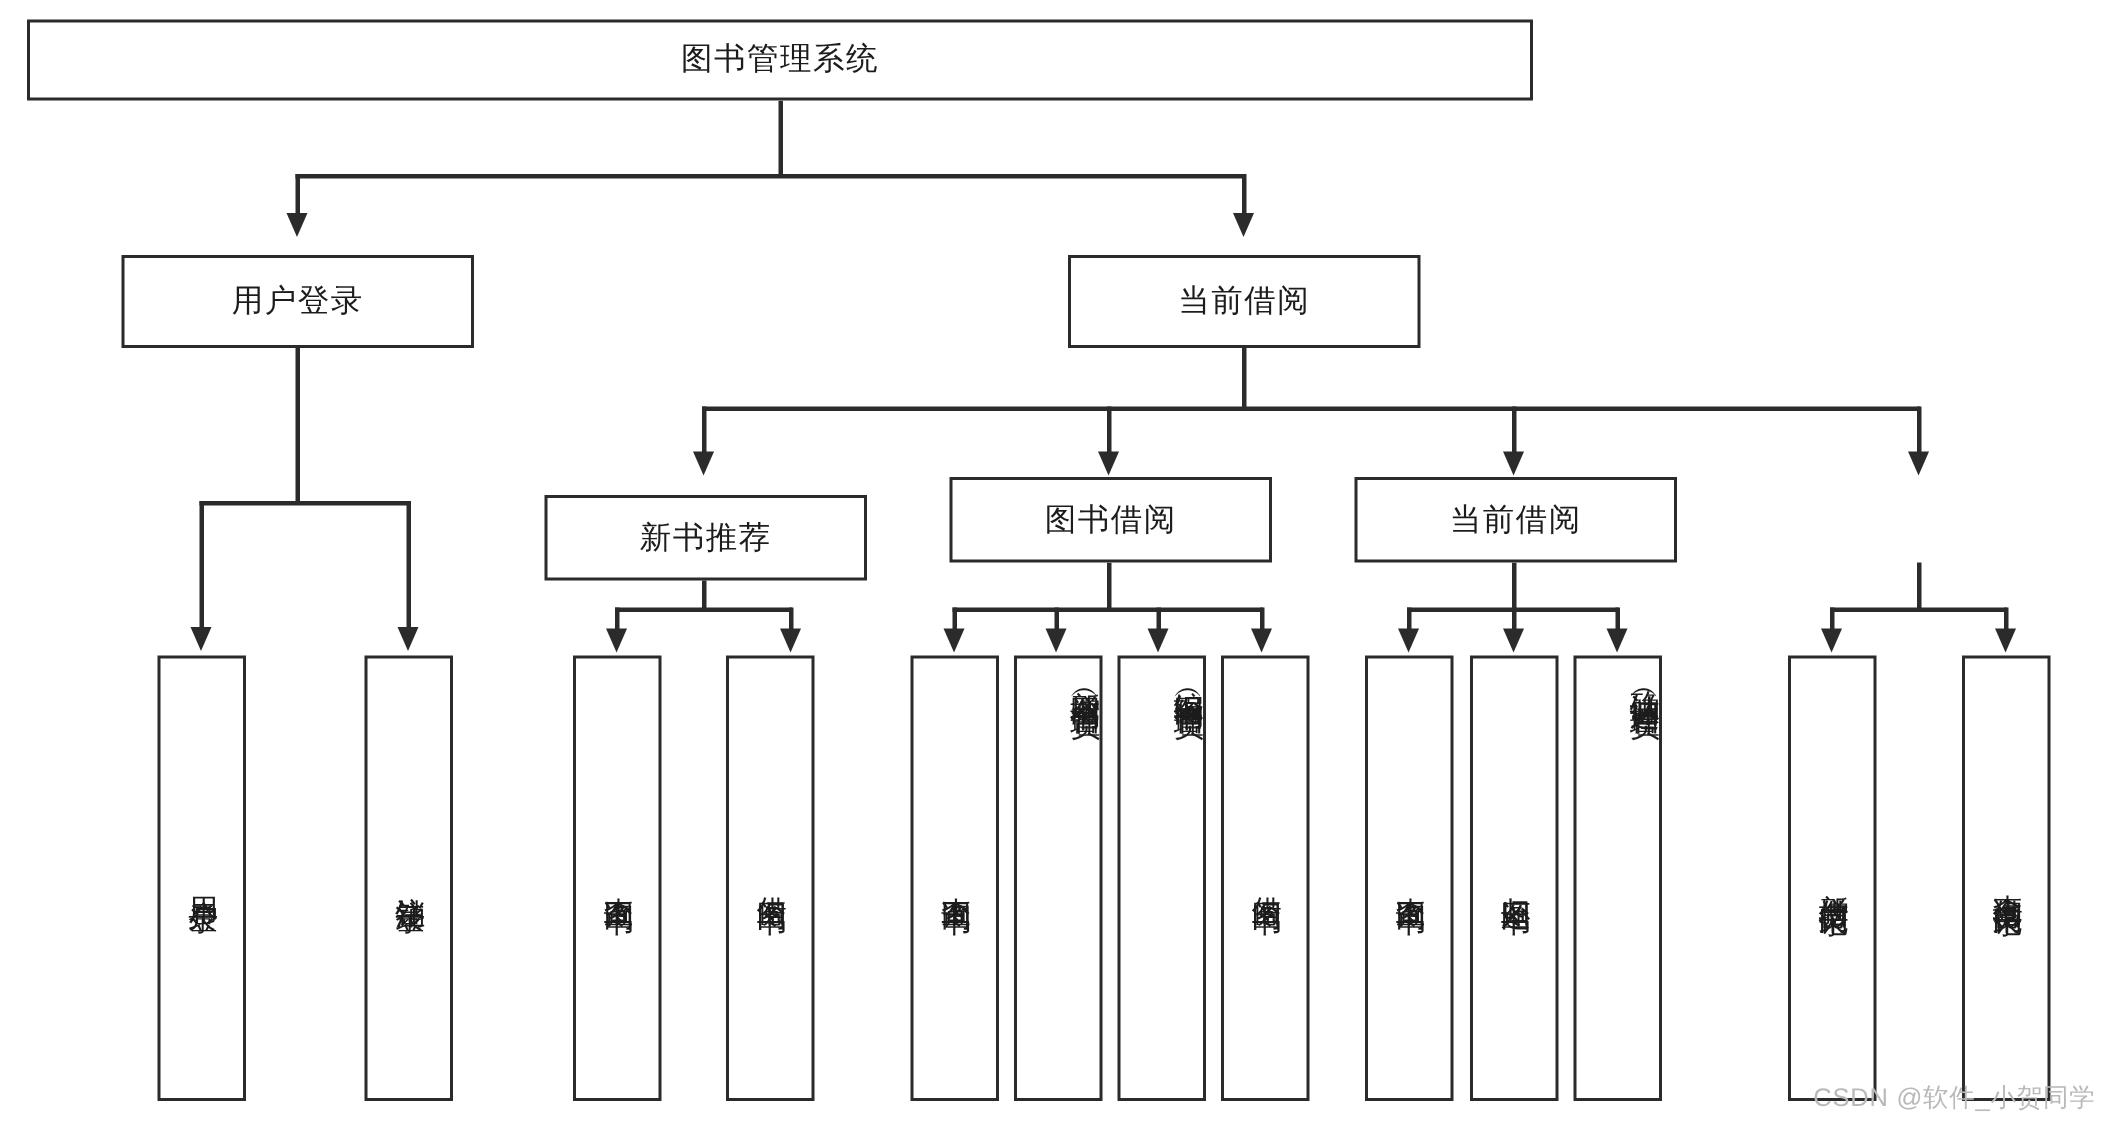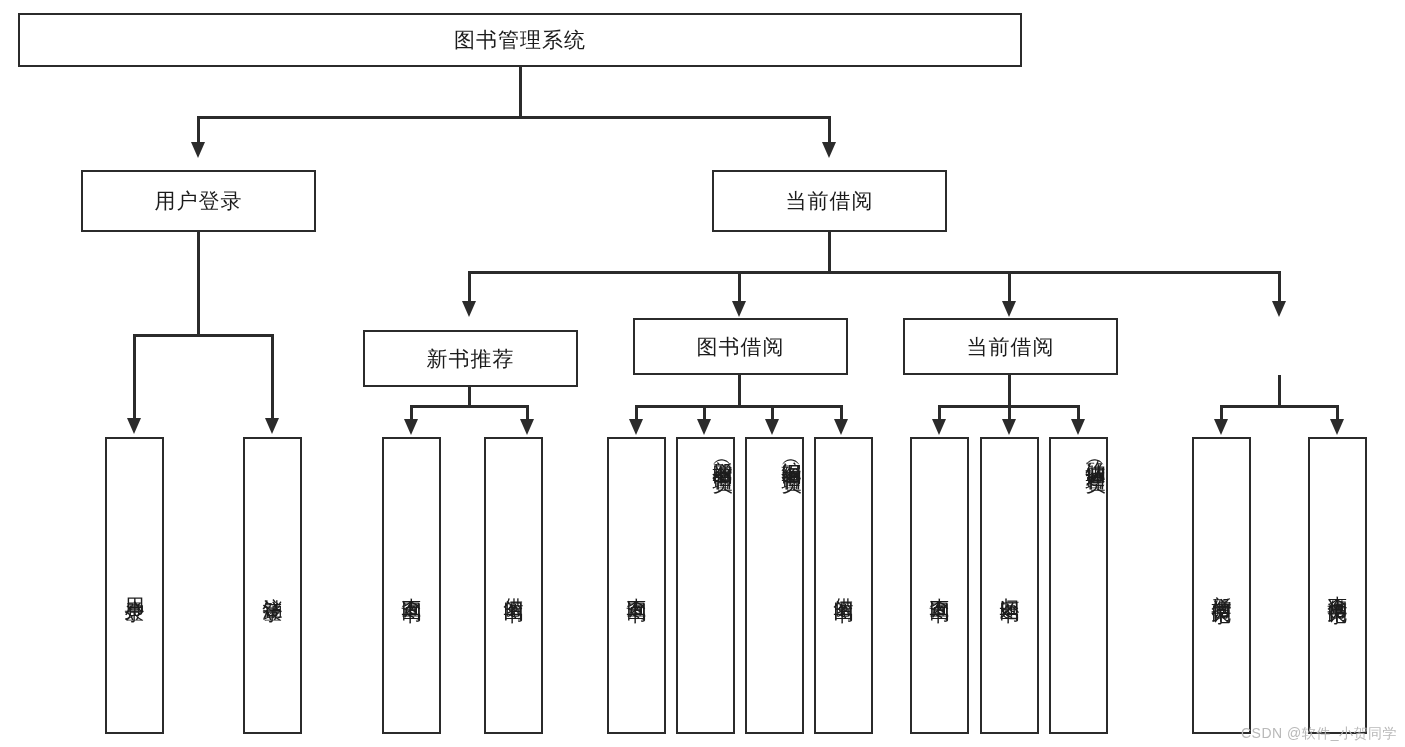--- a/index.html
+++ b/index.html
@@ -69,21 +69,21 @@
     border-left: 7px solid transparent;
     border-right: 7px solid transparent;
     border-top: 16px solid #2b2b2b;
     z-index: 2;
   }
   
   #watermark {
     position: absolute;
     right: 8px;
     bottom: 4px;
-    font-size: 14px;
+    font-size: 17px;
     color: #b9b9b9;
     letter-spacing: 0.5px;
     z-index: 5;
     white-space: nowrap;
   }
 </style>
 </head>
 <body>
 
 <div id="canvas">

